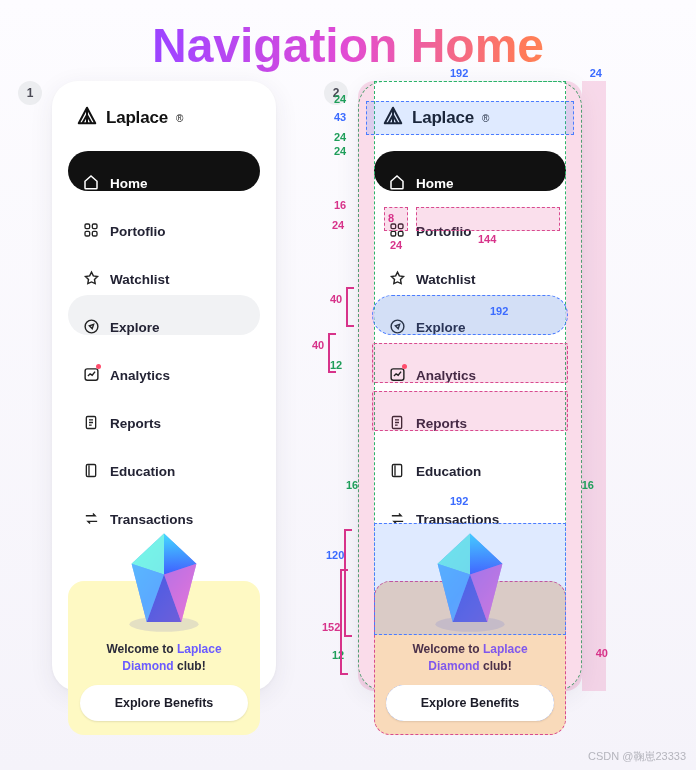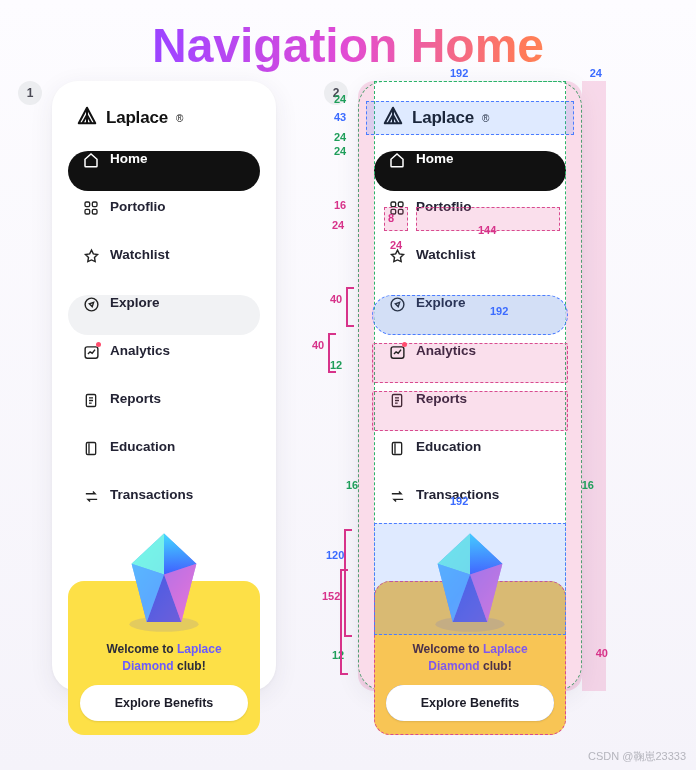--- a/index.html
+++ b/index.html
@@ -25,29 +25,29 @@
 .rail {
   width: 224px; background: #fff; border-radius: 26px;
   box-shadow: 0 6px 24px rgba(50,50,80,.08), 0 1px 3px rgba(0,0,0,.04);
   padding: 24px 16px 16px; display: flex; flex-direction: column;
 }
 .logo-row { display: flex; align-items: center; gap: 8px; padding: 0 8px 20px; }
 .logo-row .name { font-size: 17px; font-weight: 800; color: #111; letter-spacing: -.2px; }
 .logo-row .reg { font-size: 10px; color: #111; }
 .nav { display: flex; flex-direction: column; gap: 8px; }
 .nav-item {
-  height: 40px; display: flex; align-items: flex-start; gap: 10px;
+  height: 40px; display: flex; align-items: flex-end; gap: 10px;
   padding: 0 14px; border-radius: 20px; cursor: pointer;
   font-size: 13.5px; font-weight: 600; color: #232334;
 }
 .nav-item.active { background: #111; color: #fff; }
 .nav-item.hover { background: #f1f2f4; }
 .nav-item .ico { width: 18px; height: 18px; flex: none; display: flex; align-items: center; justify-content: center; }
 .promo {
-  margin-top: auto; background: #fde047; border-radius: 16px;
+  margin-top: auto; background: #fef9c3; border-radius: 16px;
   padding: 14px 12px 14px; text-align: center; position: relative;
 }
 .diamond { display:flex; justify-content:center; margin-top:-70px; margin-bottom:6px; }
 .promo-text { font-size: 12px; color: #2b2b3a; line-height: 1.4; padding: 6px 4px 10px; font-weight: 600; }
 .promo-text .accent { color: #6b5bff; }
 .promo-btn {
   height: 36px; width: 100%; border-radius: 18px; border: none;
   background: #fff; box-shadow: 0 1px 2px rgba(0,0,0,.1);
   font-size: 12.5px; font-weight: 700; color: #1c1c28;
 }
@@ -324,30 +324,30 @@
         <span class="label blue" style="top:-14px;left:92px">192</span>
         <span class="label blue" style="top:-14px;right:-20px">24</span>
         <span class="label green" style="top:12px;left:-24px">24</span>
         <span class="label blue" style="top:30px;left:-24px">43</span>
         <span class="label green" style="top:50px;left:-24px">24</span>
         <span class="label green" style="top:64px;left:-24px">24</span>
         <span class="label pink" style="top:118px;left:-24px">16</span>
         <span class="label pink" style="top:131px;left:30px">8</span>
         <span class="label pink" style="top:138px;left:-26px">24</span>
         <span class="label pink" style="top:158px;left:32px">24</span>
-        <span class="label pink" style="top:143px;left:120px">144</span>
+        <span class="label pink" style="top:152px;left:120px">144</span>
         <span class="label pink" style="top:212px;left:-28px">40</span>
         <span class="label blue" style="top:224px;left:132px">192</span>
         <span class="label pink" style="top:258px;left:-46px">40</span>
         <span class="label green" style="top:278px;left:-28px">12</span>
         <span class="label green" style="top:398px;left:-12px">16</span>
         <span class="label green" style="top:398px;right:-12px">16</span>
         <span class="label blue" style="top:414px;left:92px">192</span>
         <span class="label blue" style="top:468px;left:-32px">120</span>
-        <span class="label pink" style="top:509px;left:-36px">152</span>
+        <span class="label pink" style="top:540px;left:-36px">152</span>
         <span class="label green" style="top:568px;left:-26px">12</span>
         <span class="label pink" style="top:566px;right:-26px">40</span>
         <span class="label blue" style="bottom:-16px;left:92px">192</span>
 
         <span class="bracket" style="top:206px;left:-12px;height:40px"></span>
         <span class="bracket" style="top:252px;left:-30px;height:40px"></span>
         <span class="bracket" style="top:448px;left:-14px;height:108px"></span>
         <span class="bracket" style="top:488px;left:-18px;height:106px"></span>
       </aside>
       <span class="label" style="bottom:6px;left:96px;color:#222;font-size:13px">224</span>

